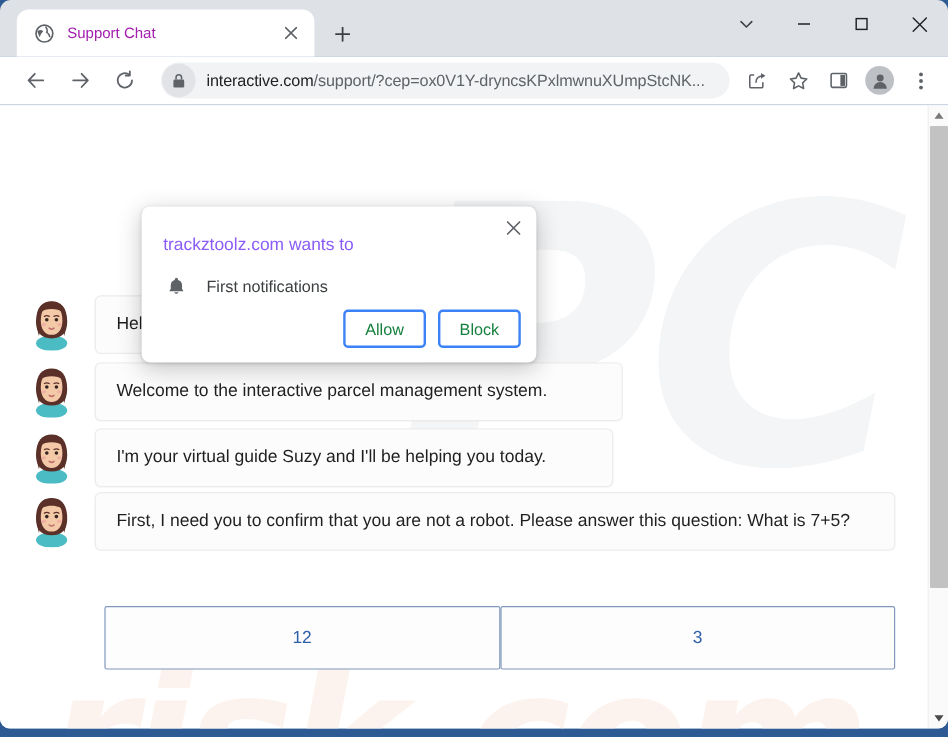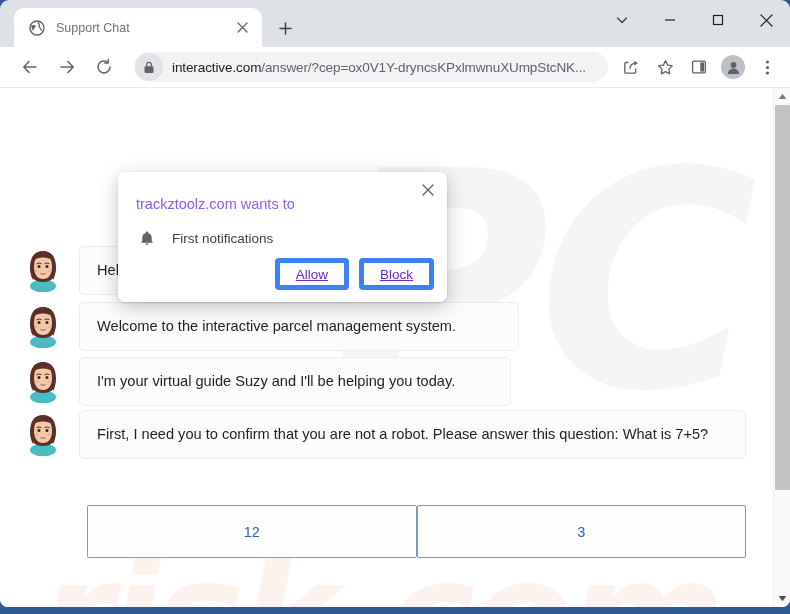--- a/index.html
+++ b/index.html
@@ -28,21 +28,21 @@
     background: #fff;
     border-top-left-radius: 10px; border-top-right-radius: 10px;
     display: flex; align-items: center; padding: 0 10px 0 14px;
   }
   .tab-favicon {
     width: 17px; height: 17px; flex: 0 0 17px;
     display: flex; align-items: center; justify-content: center;
   }
   .tab-title {
     flex: 1; margin-left: 11px;
-    font-size: 12.5px; color: #737373;
+    font-size: 12.5px; color: #a21caf;
     white-space: nowrap; overflow: hidden; text-overflow: ellipsis;
   }
   .tab-close {
     width: 20px; height: 20px; flex: 0 0 20px;
     display: flex; align-items: center; justify-content: center;
     border-radius: 50%;
   }
   .newtab {
     position: absolute; left: 272px; top: 15px;
     width: 26px; height: 26px;
@@ -225,26 +225,25 @@
   }
   .perm-item-label {
     margin-left: 14px; font-size: 13.5px; color: #3c4043;
   }
   .perm-actions {
     position: absolute; right: 13px; bottom: 12px;
     display: flex; gap: 10px;
   }
   .perm-btn {
     min-width: 69px; height: 32px;
-    border: 5px solid #3b82f6; border-radius: 4px;
+    border: 2px solid #3b82f6; border-radius: 4px;
     background: #fff;
-    color: #6d28d9; font-size: 13.5px;
+    color: #15803d; font-size: 13.5px;
     display: flex; align-items: center; justify-content: center;
     padding: 0 16px;
-    text-decoration: underline;
   }
 </style>
 </head>
 <body>
 
 <div class="window-frame">
 
   <div class="tabstrip">
 
     <div class="tab">
@@ -312,21 +311,21 @@
       </svg>
     </div>
 
     <div class="omnibox">
       <span class="lock-pill">
         <svg width="12" height="13" viewBox="0 0 12 13">
           <rect x="1.5" y="5.3" width="9" height="6.6" rx="1.1" fill="#5f6368"></rect>
           <path d="M3.7 5.3 V3.6 a2.3 2.3 0 0 1 4.6 0 V5.3" fill="none" stroke="#5f6368" stroke-width="1.3"></path>
         </svg>
       </span>
-      <span class="url-text"><b>interactive.com</b><span>/answer/?cep=ox0V1Y-dryncsKPxlmwnuXUmpStcNK...</span></span>
+      <span class="url-text"><b>interactive.com</b><span>/support/?cep=ox0V1Y-dryncsKPxlmwnuXUmpStcNK...</span></span>
     </div>
 
     <div class="tb-right">
       <div class="tb-icon">
         <svg width="17" height="17" viewBox="0 0 17 17">
           <path d="M5 3.5 H3 a1.2 1.2 0 0 0 -1.2 1.2 V13 a1.2 1.2 0 0 0 1.2 1.2 H11.5 a1.2 1.2 0 0 0 1.2 -1.2 V10" fill="none" stroke="#5f6368" stroke-width="1.3" stroke-linecap="round"></path>
           <path d="M7 9.5 C7 6 9.5 4.3 13.5 4.2" fill="none" stroke="#5f6368" stroke-width="1.3" stroke-linecap="round"></path>
           <path d="M11.2 1.8 L14.8 4.2 L11.2 6.6 Z" fill="#5f6368"></path>
         </svg>
       </div>

